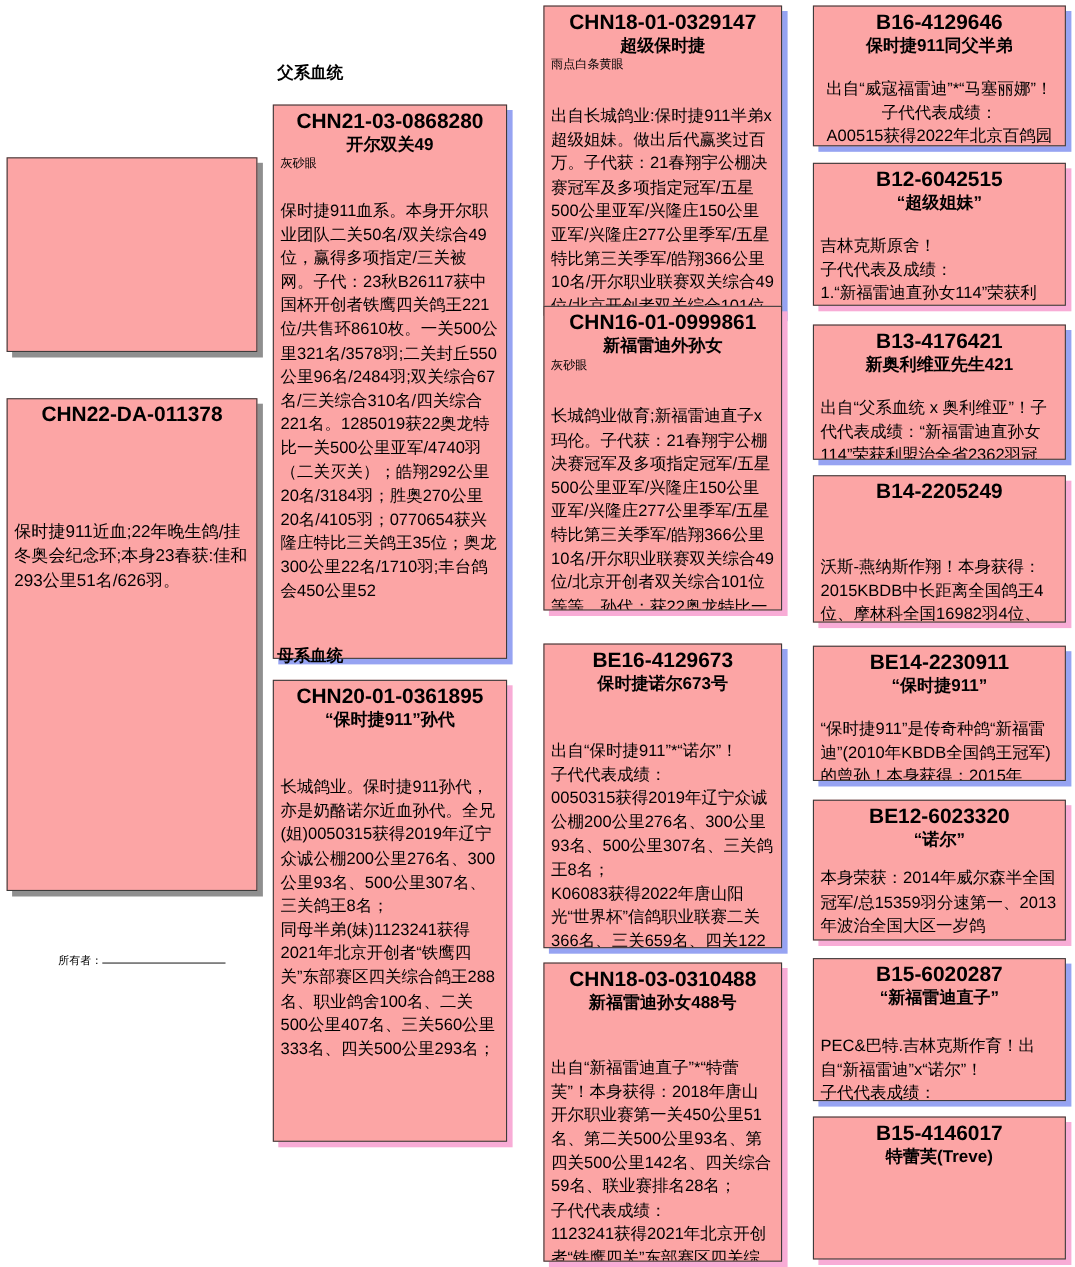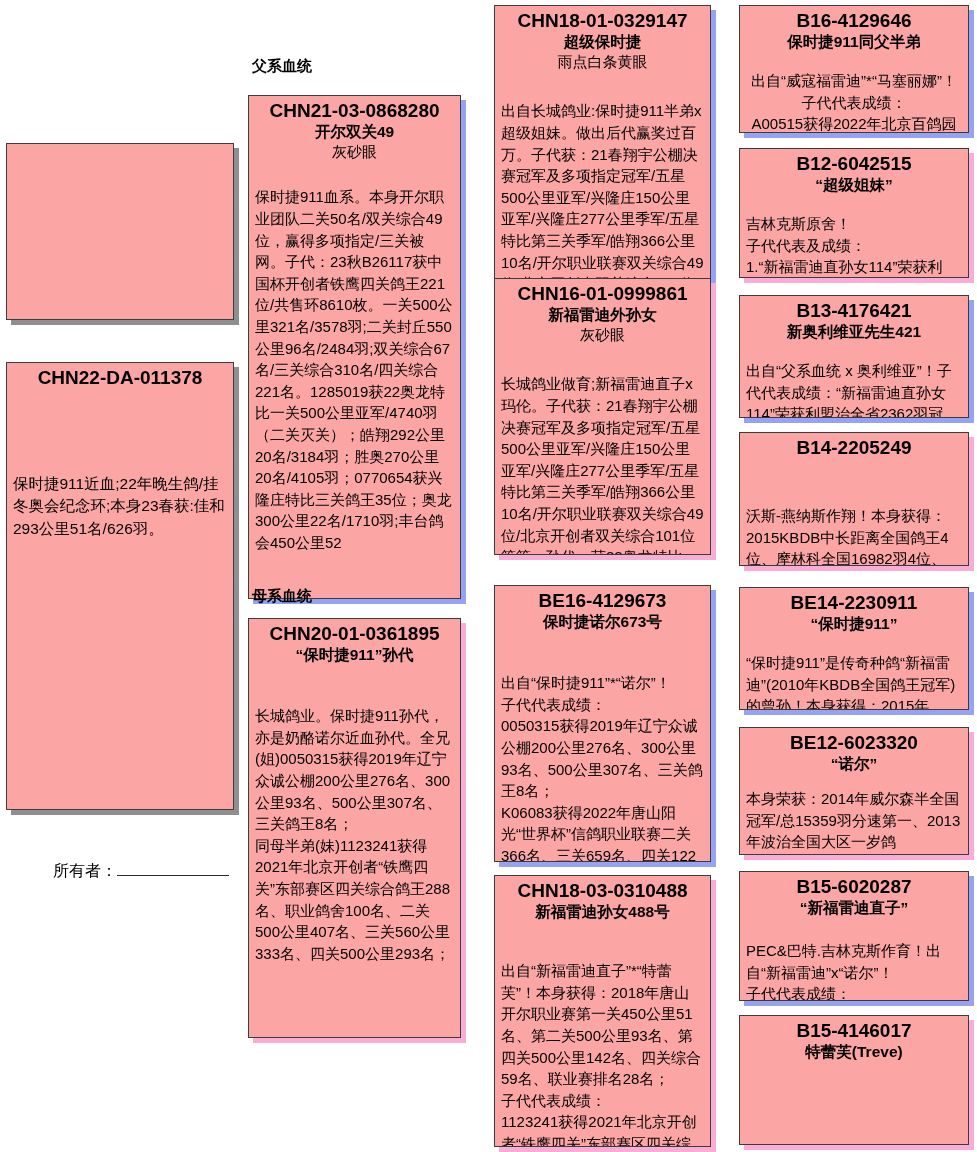--- a/index.html
+++ b/index.html
@@ -5,24 +5,24 @@
   html,body{margin:0;padding:0;background:#ffffff;}
   .stage{position:relative;width:977px;height:1152px;background:#ffffff;overflow:hidden;
          font-family:"Liberation Sans","DejaVu Sans",sans-serif;color:#000;}
   .box{position:absolute;background:#fca5a5;border:1px solid #3c3c3c;box-sizing:border-box;
        overflow:hidden;padding:4px 6px;}
   .box.blue{box-shadow:5px 5px 0 var(--shadow_blue);}
   .box.pink{box-shadow:5px 5px 0 var(--shadow_pink);}
   .box.gray{box-shadow:5px 5px 0 var(--shadow_gray);}
   .ring{font-weight:bold;font-size:19px;line-height:1.16;text-align:center;}
   .name{font-weight:bold;font-size:15.5px;line-height:1.3;text-align:center;}
-  .traits{display:flex;justify-content:center;font-size:15px;line-height:1.35;}
+  .traits{display:flex;justify-content:flex-start;font-size:11px;line-height:1.35;}
   .body-text{font-size:15px;line-height:1.44;white-space:pre-line;text-align:left;}
   .section-label{position:absolute;font-size:15px;font-weight:bold;}
-  .owner-row{position:absolute;font-size:16px;}
+  .owner-row{position:absolute;font-size:10px;}
   .sig-line{display:inline-block;width:112px;height:15px;border-bottom:1.5px solid #2b2b2b;}
 </style>
 </head>
 <body>
 
 <div class="stage">
 
   <div class="box gray" style="left:6px;top:143px;width:228px;height:177px;"></div>
 
   <div class="box gray" style="left:6px;top:362px;width:228px;height:448px;">

